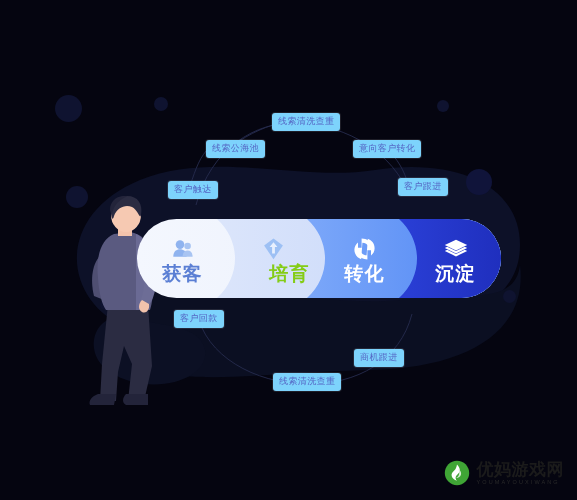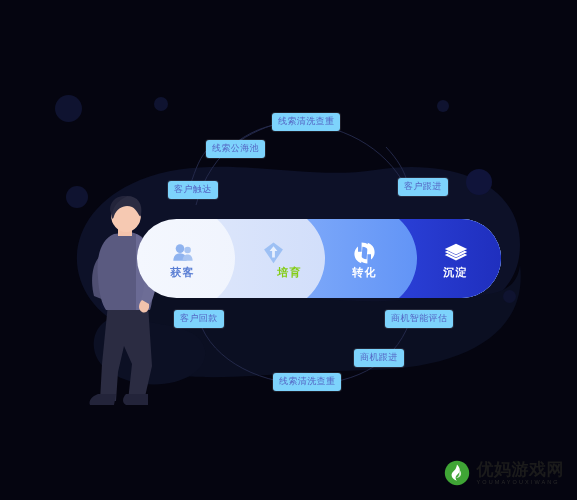--- a/index.html
+++ b/index.html
@@ -40,25 +40,24 @@
     flex-direction:column;
     align-items:center;
     justify-content:center;
     gap:4px;
     box-sizing:border-box;
     padding-top:4px;
   }
   .stage .ico { height:22px; display:flex; align-items:center; justify-content:center; }
   .stage .ico svg { display:block; }
   .stage .lbl {
-    font-size:11px;
+    font-size:19px;
     font-weight:bold;
     letter-spacing:1.2px;
     line-height:1;
-    font-family:Liberation Mono, monospace;
   }
   
   #seg-svg { position:absolute; left:0; top:0; }
 
   .s1 .lbl { color:#5b7fd4; }
   .s2 .lbl { color:#84cc16;margin-left:32px; }
   .s3 .lbl { color:#ffffff; }
   .s4 .lbl { color:#ffffff; }
 
   
@@ -234,24 +233,24 @@
           <path d="M12,12.0 L20.8,7.8 L23.2,9.0 L12,14.4 L0.8,9.0 L3.2,7.8 Z" fill="#ffffff"></path>
           <path d="M12,15.0 L20.8,10.8 L23.2,12.0 L12,17.4 L0.8,12.0 L3.2,10.8 Z" fill="#ffffff"></path>
         </svg>
       </span>
       <span class="lbl">沉淀</span>
     </div>
   </div>
 
   <div class="chip" style="left:272px; top:113px;">线索清洗查重</div>
   <div class="chip" style="left:196px; top:140px;margin-left:10px;">线索公海池</div>
+  <div class="chip" style="left:353px; top:140px;">意向客户转化</div>
   <div class="chip" style="left:168px; top:181px;">客户触达</div>
   <div class="chip" style="left:398px; top:178px;">客户跟进</div>
   <div class="chip" style="left:174px; top:310px;">客户回款</div>
-  <div class="chip" style="left:385px; top:310px;">商机智能评估</div>
   <div class="chip" style="left:354px; top:349px;">商机跟进</div>
   <div class="chip" style="left:273px; top:373px;">线索清洗查重</div>
 
   <div id="watermark">
     <svg width="26" height="26" viewBox="0 0 26 26">
       <path d="M13,0.8 C19.7,0.8 25.2,6.3 25.2,13 C25.2,19.7 19.7,25.2 13,25.2
                C6.3,25.2 0.8,19.7 0.8,13 C0.8,6.3 6.3,0.8 13,0.8 Z" fill="#3fa535"></path>
       <path d="M13,4.6 C15.2,7.0 16.3,9.4 15.6,11.6 C15.0,13.6 13.0,14.4 12.0,16.2
                C11.2,17.6 11.6,19.4 13.0,20.8 C9.6,19.8 7.4,17.4 7.6,14.6
                C7.8,12.0 10.0,11.0 11.4,9.2 C12.4,7.9 12.6,6.3 13,4.6 Z" fill="#ffffff"></path>

